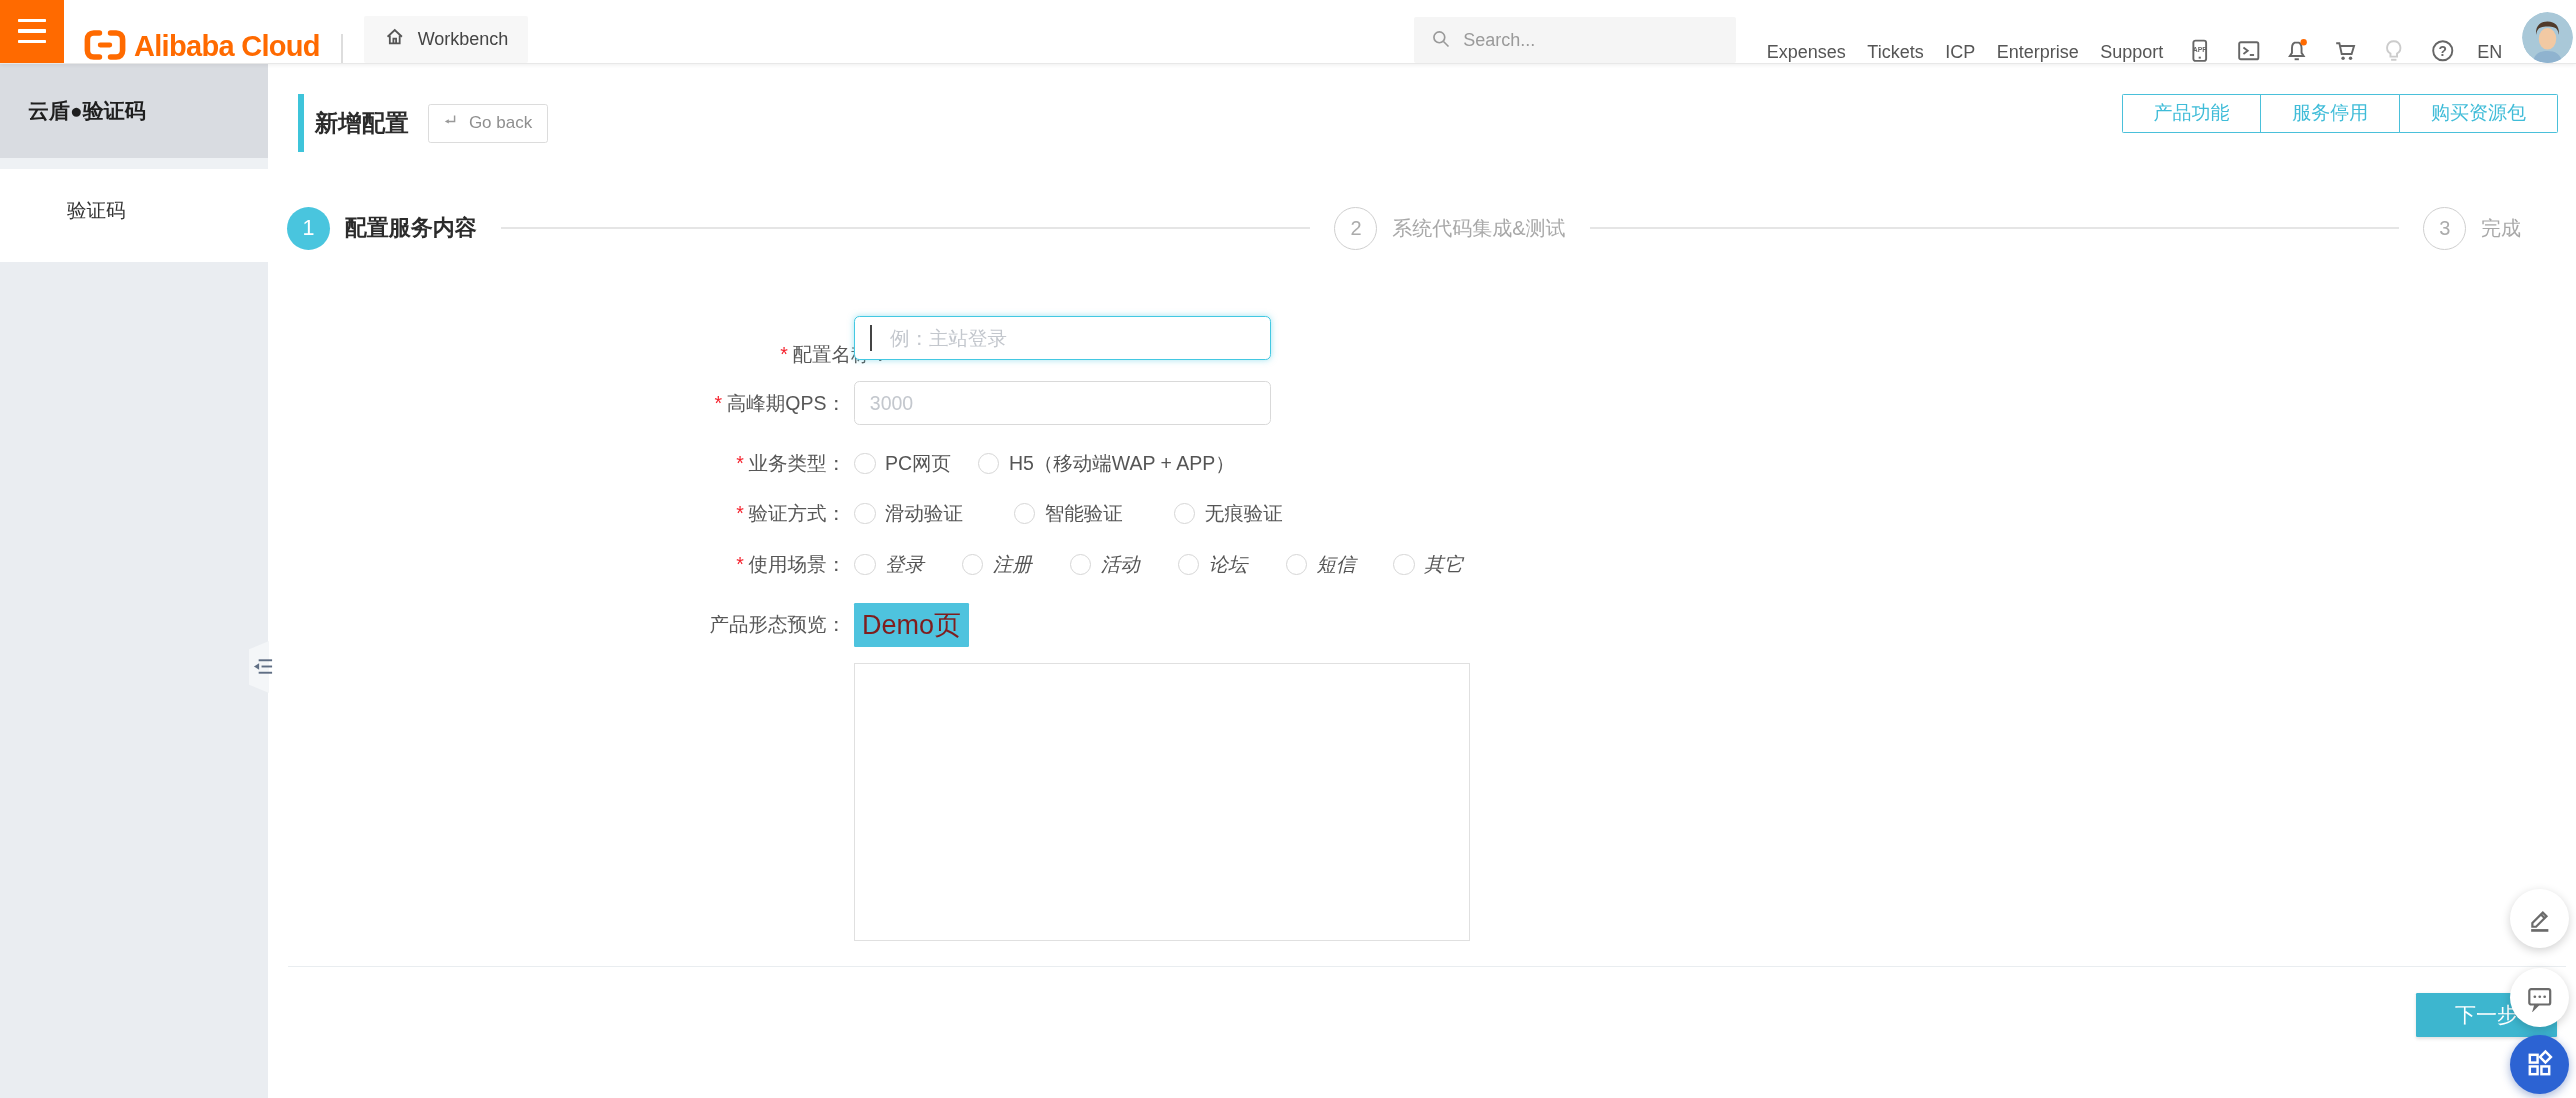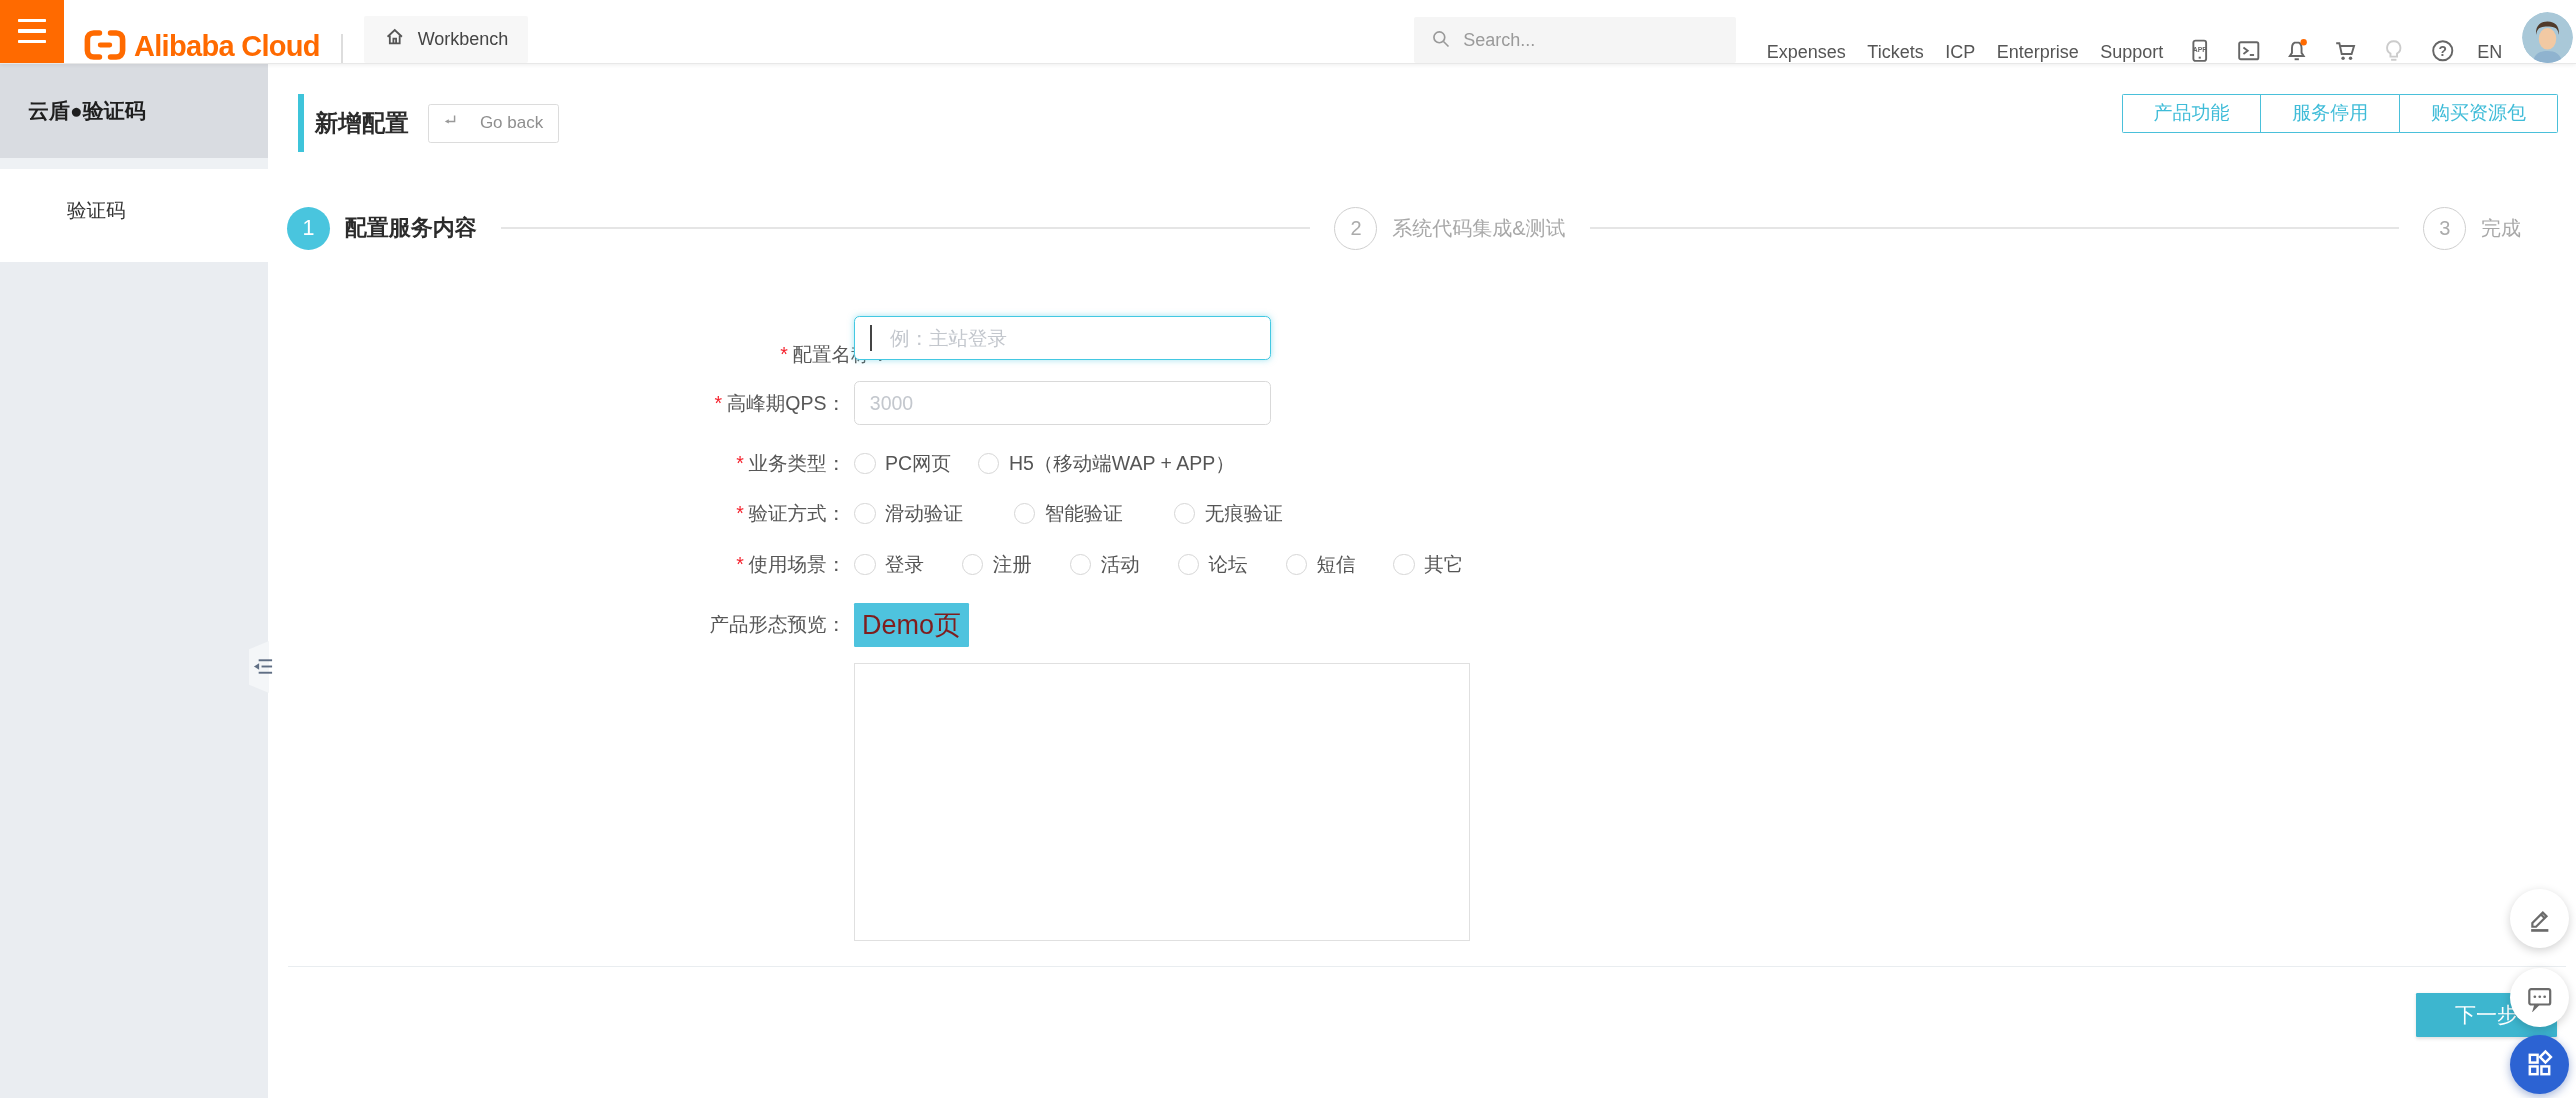--- a/index.html
+++ b/index.html
@@ -41,21 +41,21 @@
     font-size:19.5px; color:#333; cursor:pointer; background:#fff; }
   .collapse-tab { position:absolute; left:249px; top:641px; width:20px; height:52px;
     background:#f4f6f8; clip-path:polygon(100% 0,100% 100%,0 84%,0 16%); z-index:12; cursor:pointer; }
   .collapse-icon { position:absolute; left:251px; top:655px; width:23px; height:23px; z-index:13; cursor:pointer; }
   
   .main { position:absolute; left:268px; top:64px; right:0; bottom:0; background:#fff; }
   .page-head { position:absolute; left:30px; top:30px; height:58px; display:flex; align-items:center; }
   .accent-bar { width:6px; height:58px; background:#3ec4da; margin-right:10.7px; }
   .page-title { font-size:23.5px; font-weight:bold; color:#2b2b2b; margin-right:19px; white-space:nowrap; }
   .goback { height:39px; border:1.3px solid #dcdcdc; border-radius:2.7px; background:#fff;
-    display:flex; align-items:center; gap:19px; padding:0 14.8px; font-size:17px; color:#8f8f8f; cursor:pointer; }
+    display:flex; align-items:center; gap:8px; padding:0 14.8px; font-size:17px; color:#8f8f8f; cursor:pointer; }
   .actions { position:absolute; right:18px; top:29.5px; display:flex; }
   .action-btn { height:39px; padding:0 31px; border:1.3px solid #4ac0da; background:#fff; color:#3fbcd8;
     font-size:19px; display:flex; align-items:center; cursor:pointer; margin-left:-1.3px; white-space:nowrap; }
   .action-btn:first-child { margin-left:0; border-radius:1.3px 0 0 1.3px; }
   .action-btn:last-child { border-radius:0 1.3px 1.3px 0; }
   
   .steps { position:absolute; left:19px; right:55px; top:142px; height:44px; display:flex; align-items:center; }
   .step { display:flex; align-items:center; gap:14.8px; flex:none; }
   .step-circle { width:43px; height:43px; border-radius:50%; flex:none; display:flex;
     align-items:center; justify-content:center; font-size:20px; }
@@ -76,21 +76,21 @@
   .tinput { position:absolute; left:586px; width:417px; height:44px; border-radius:5.4px;
     font-size:19.5px; padding:0 14.8px; color:#333; background:#fff;
     font-family:"Liberation Sans","DejaVu Sans",sans-serif; }
   .tinput::placeholder { color:#c3c7cd; }
   .in-r1 { top:252px; border:1.3px solid #43c8e2; box-shadow:0 0 6px rgba(67,200,226,.5); outline:none;padding-left:35px; }
   .in-r2 { top:317px; border:1.3px solid #d9d9d9; outline:none; }
   .caret { position:absolute; left:602px; top:261px; width:2px; height:25.5px; background:#444; z-index:2; }
   .radio-row { position:absolute; left:586px; display:flex; align-items:center; height:27px; }
   .row3 { top:386px; gap:27px; }
   .row4 { top:436px; gap:51px; }
-  .row5 { top:487px; gap:38px; }
+  .row5 { top:487px; gap:38px;font-style:italic; }
   .radio-opt { display:flex; align-items:center; cursor:pointer; }
   .radio-circle { width:21.5px; height:21.5px; border-radius:50%; border:1.3px solid #d6d6d6;
     background:#fff; margin-right:9.4px; flex:none; }
   .radio-label { font-size:19.5px; color:#555; white-space:nowrap; }
   .demo-btn { position:absolute; left:586px; top:539px; width:115px; height:44px; background:#4ec3de;
     color:#7f1d1d; font-size:27px; border:none; border-radius:1.3px; cursor:pointer;
     font-family:"Liberation Sans","DejaVu Sans",sans-serif; }
   .preview-box { position:absolute; left:586px; top:599px; width:616px; height:278px;
     border:1.3px solid #e0e0e0; background:#fff; }
   .footer-line { position:absolute; left:20px; right:10px; top:902px; height:1.3px; background:#e9edf0; }

